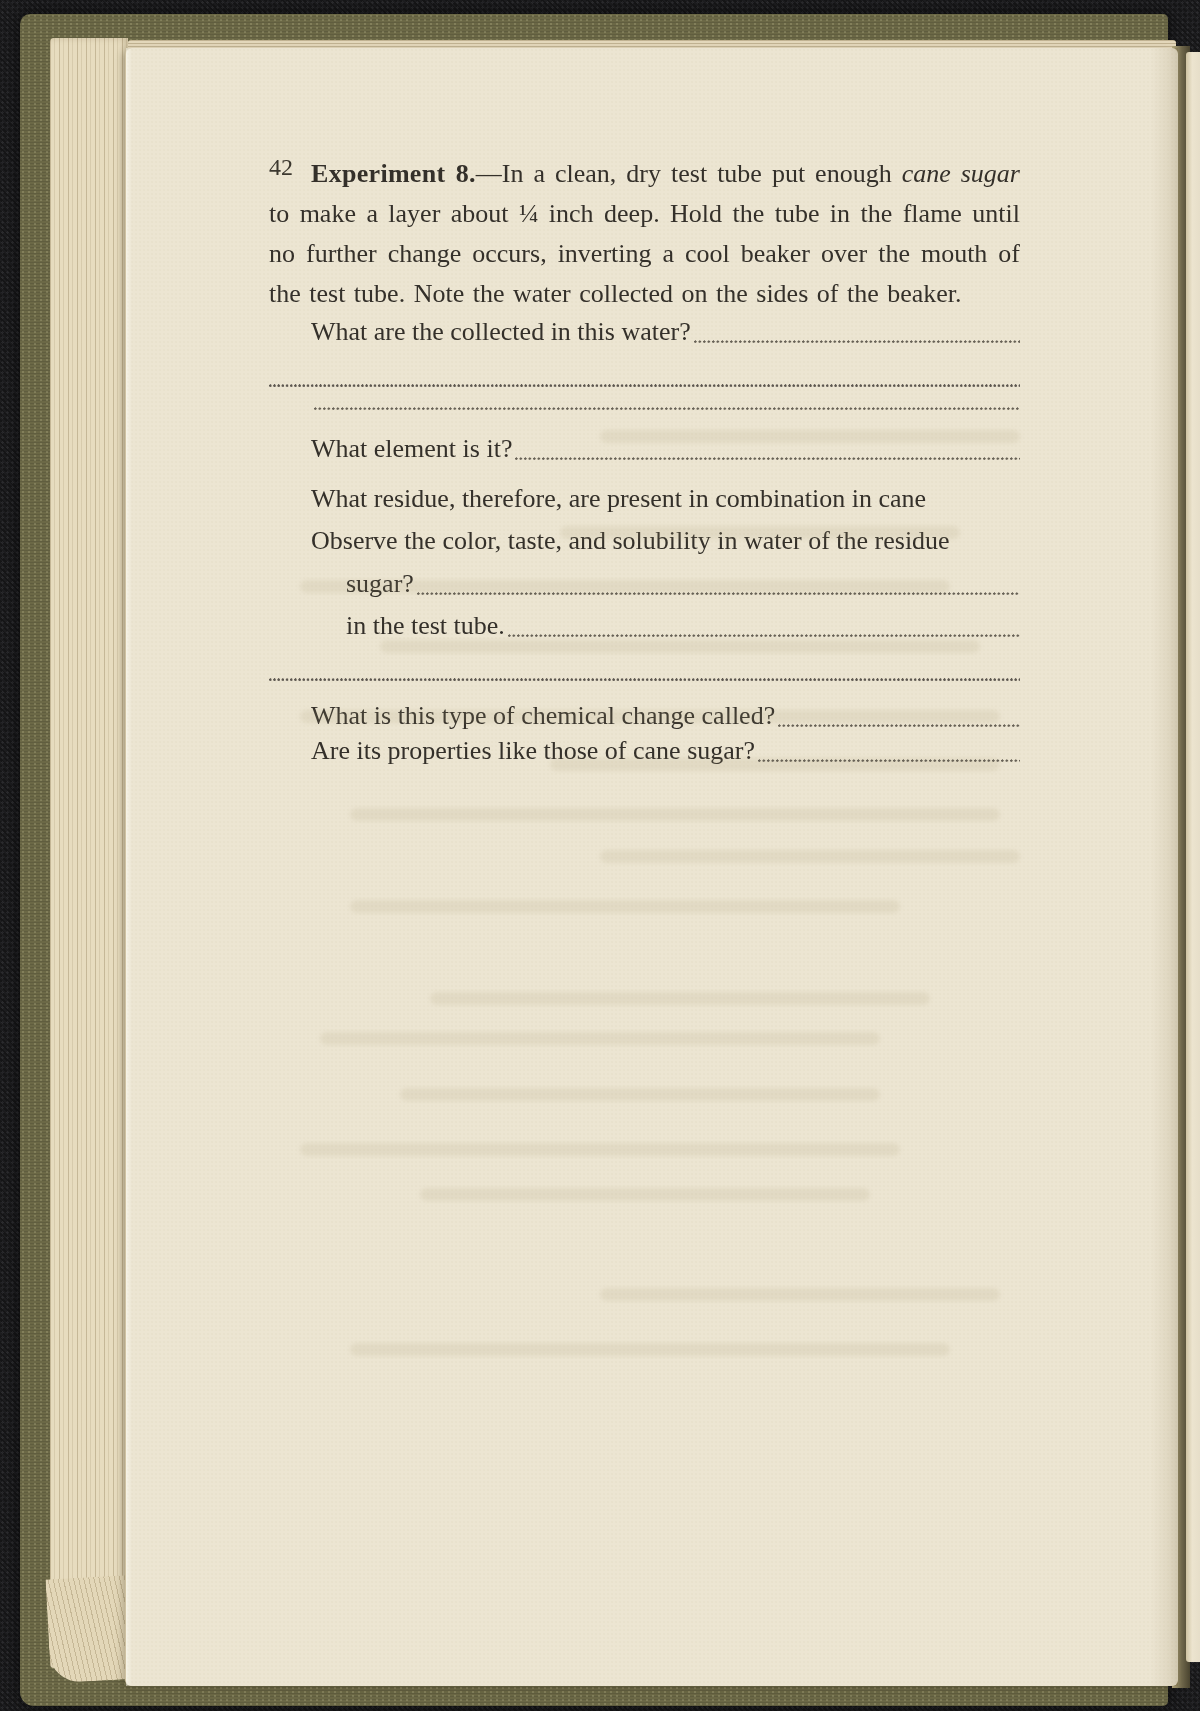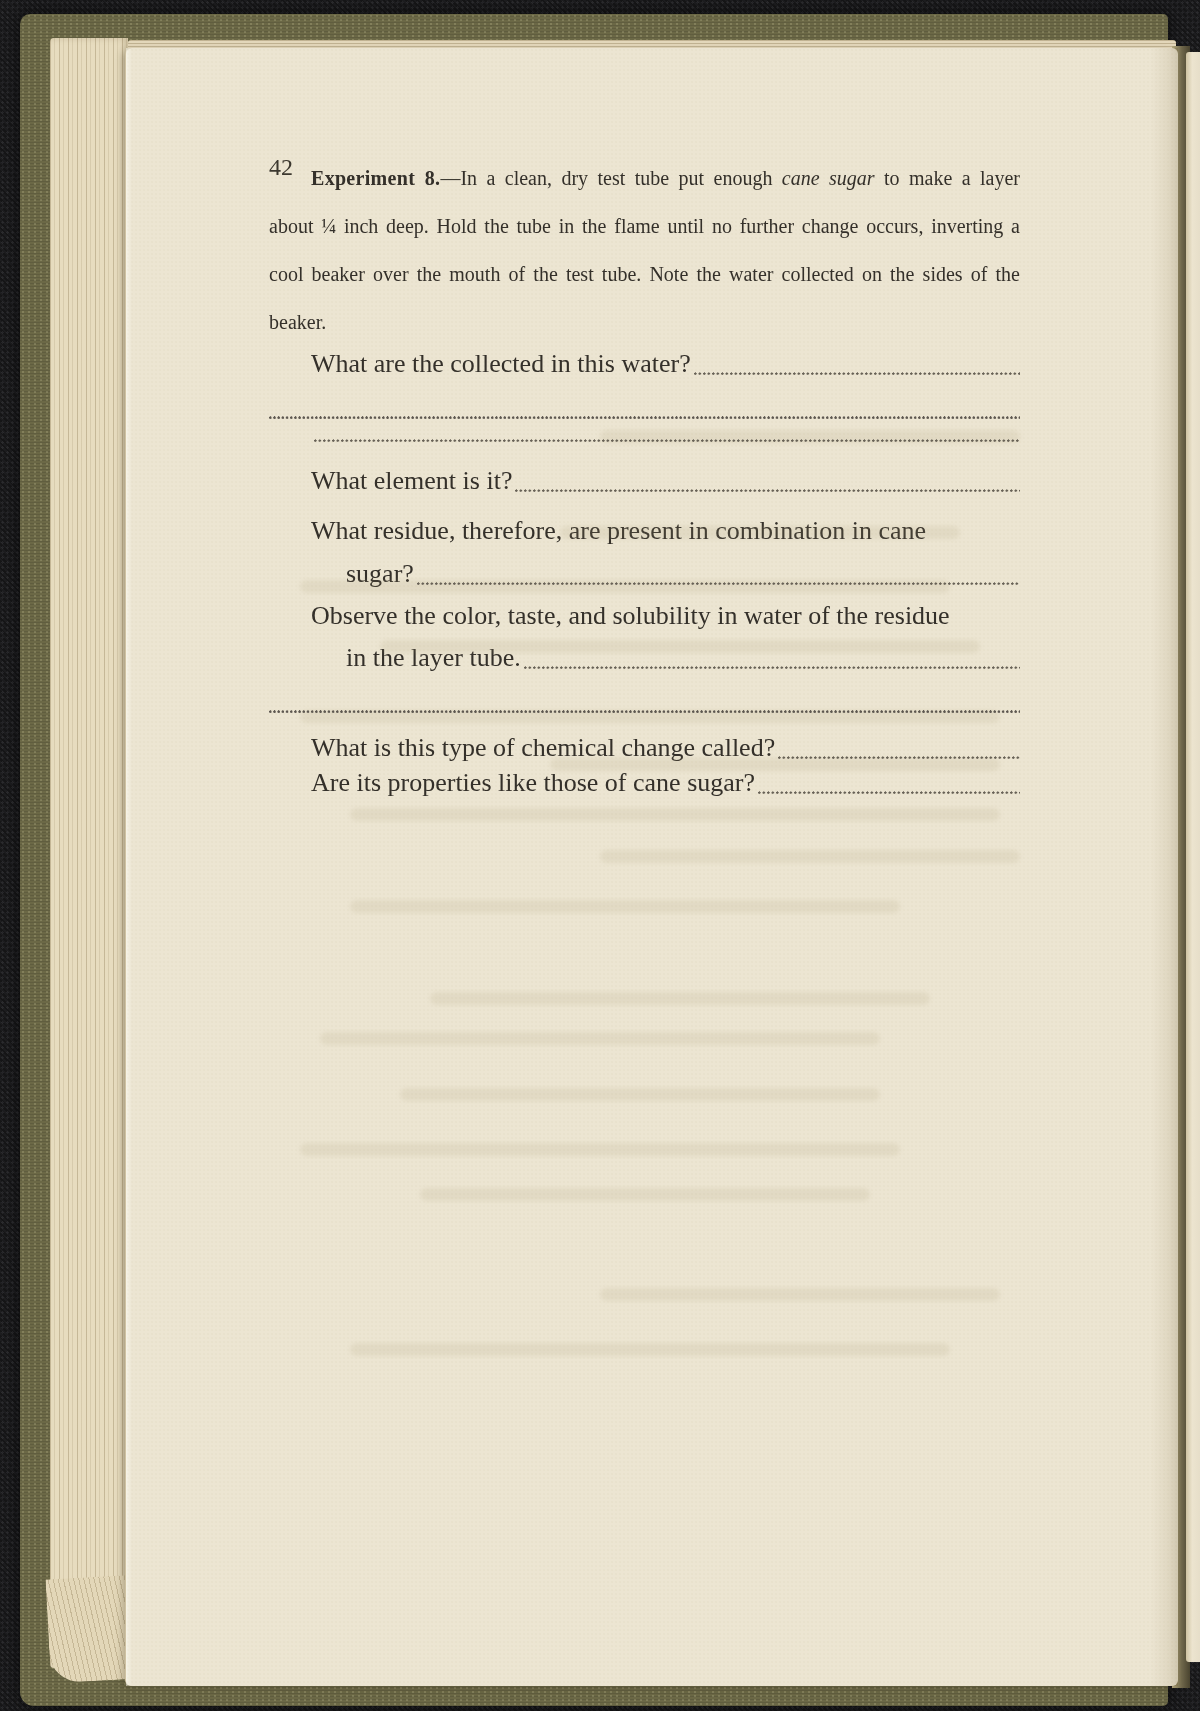--- a/index.html
+++ b/index.html
@@ -90,21 +90,21 @@
     position:relative; margin-top:106px; text-align:center;
     font-size:22px; line-height:26px; letter-spacing:3px; word-spacing:9px;
     color:#3c382f;
   }
   .pagenum{
     position:absolute; left:0; top:0; font-size:24px;
     letter-spacing:0; word-spacing:0;
   }
 
   .para{
-    margin:24px 0 0; font-size:20px; line-height:48px;
+    margin:24px 0 0; font-size:26px; line-height:40px;
     text-align:justify; text-indent:42px; word-spacing:2px;
   }
   .exp-head{ font-weight:bold; letter-spacing:0.3px; }
   .para em{ font-style:italic; }
 
   .qa{ margin-top:0; font-size:26px; }
   .qrow{ display:flex; line-height:35px; padding-left:42px; }
   .qrow.cont{ padding-left:77px; }
   .qtext{ white-space:nowrap; }
   .leader{
@@ -185,30 +185,30 @@
 
 
       <div class="qrow mt15">
         <span class="qtext">What element is it?</span>
         <span class="leader"></span>
       </div>
 
       <div class="qrow mt15">
         <span class="qtext">What residue, therefore, are present in combination in cane</span>
       </div>
+      <div class="qrow mt7">
+        <span class="qtext">Observe the color, taste, and solubility in water of the residue</span>
+      </div>
+
       <div class="qrow cont mt8">
         <span class="qtext">sugar?</span>
         <span class="leader"></span>
       </div>
-
-      <div class="qrow mt7">
-        <span class="qtext">Observe the color, taste, and solubility in water of the residue</span>
-      </div>
       <div class="qrow cont mt7">
-        <span class="qtext">in the layer tube.</span>
+        <span class="qtext">in the test tube.</span>
         <span class="leader"></span>
       </div>
 
       <div class="divider d2"></div>
 
       <div class="qrow mt8">
         <span class="qtext">What is this type of chemical change called?</span>
         <span class="leader"></span>
       </div>
 

